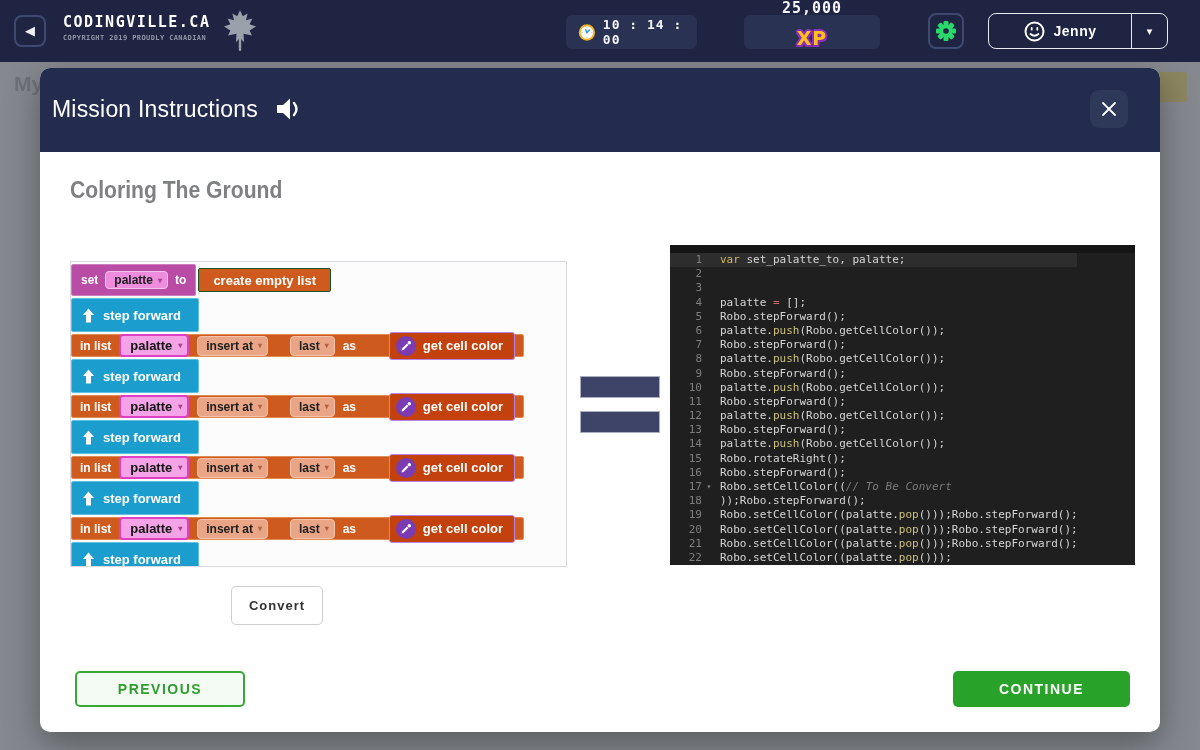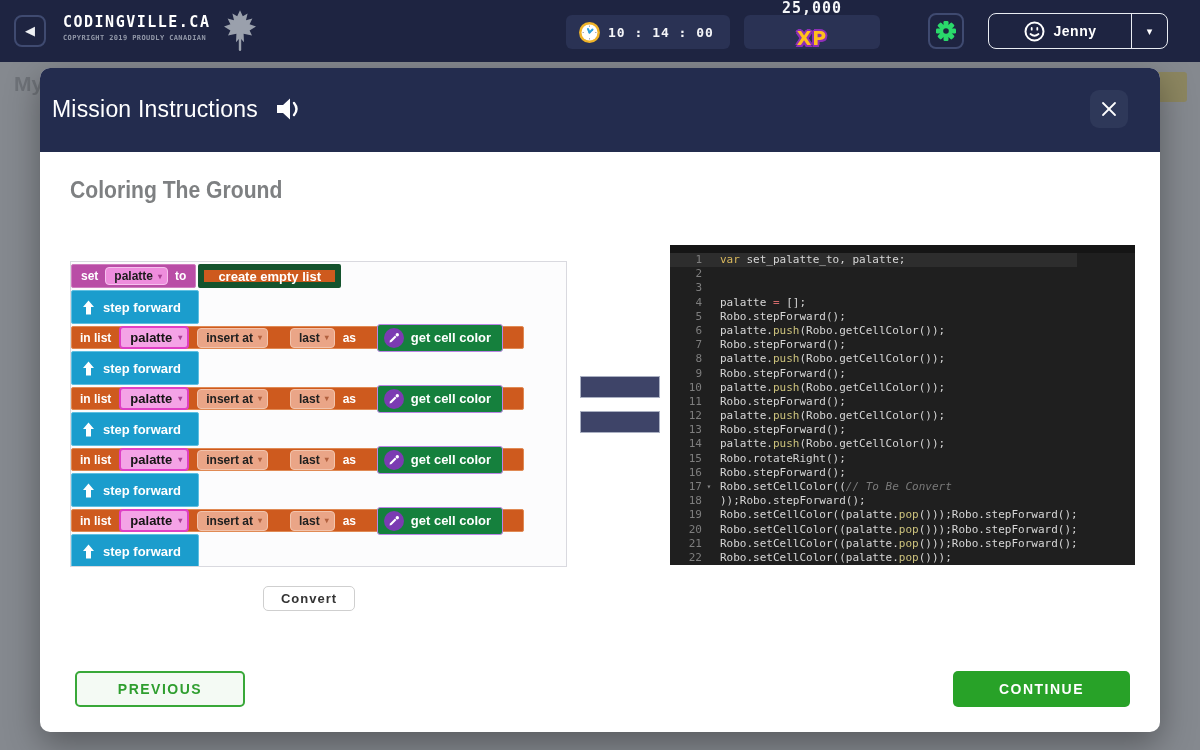--- a/index.html
+++ b/index.html
@@ -16,21 +16,21 @@
   .globe { position:absolute; left:520px; top:220px; z-index:0; opacity:.5; }
 
   
   .navbar { position:absolute; top:0; left:0; width:1200px; height:62px; background:#1e2441; z-index:5; }
   .back-btn { position:absolute; left:14px; top:15px; width:32px; height:32px; border:2px solid #3f4a70; border-radius:8px; background:transparent; color:#eef0f4; font-size:13px; cursor:pointer; display:flex; align-items:center; justify-content:center; padding-bottom:1px; }
   .logo { position:absolute; left:63px; top:13px; }
   .logo-title { font-family:"DejaVu Sans Mono", monospace; font-weight:bold; font-size:15px; letter-spacing:1.5px; color:#ffffff; }
   .logo-sub { font-family:"DejaVu Sans Mono", monospace; font-weight:bold; font-size:7px; letter-spacing:.4px; color:#9298a8; margin-top:3px; }
   .maple { position:absolute; left:220px; top:10px; }
   .pill { position:absolute; top:15px; height:34px; background:#2a3254; border-radius:6px; display:flex; align-items:center; }
-  .timer-pill { left:566px; width:164px; padding:0 12px; gap:7px; }
+  .timer-pill { left:566px; width:131px; padding:0 12px; gap:7px; }
   .timer-text { font-family:"DejaVu Sans Mono", monospace; font-weight:bold; font-size:13px; letter-spacing:1px; color:#f4f5f8; }
   .xp-pill { left:744px; width:136px; justify-content:flex-end; gap:10px; padding:0 12px;flex-direction:column; }
   .xp-amount { font-family:"DejaVu Sans Mono", monospace; font-weight:bold; font-size:15px; color:#f4f5f8; letter-spacing:1px; }
   .xp-badge { font-family:"DejaVu Sans", sans-serif; font-weight:900; font-size:19px; letter-spacing:1px; color:#ffc01c;
     text-shadow:2px 0 #8d2fb8,-2px 0 #8d2fb8,0 2px #8d2fb8,0 -2px #8d2fb8,1.5px 1.5px #8d2fb8,-1.5px -1.5px #8d2fb8,1.5px -1.5px #8d2fb8,-1.5px 1.5px #8d2fb8; }
   .settings-btn { position:absolute; left:928px; top:13px; width:36px; height:36px; border:2px solid #3f4a70; border-radius:8px; background:transparent; cursor:pointer; display:flex; align-items:center; justify-content:center; }
   .user-menu { position:absolute; left:988px; top:13px; width:180px; height:36px; border:1.5px solid #e9ecf2; border-radius:8px; display:flex; cursor:pointer; }
   .user-main { flex:1; display:flex; align-items:center; justify-content:center; gap:9px; }
   .user-name { font-size:14px; font-weight:bold; color:#ffffff; letter-spacing:.5px; }
   .user-caret { width:36px; border-left:1.5px solid #e9ecf2; display:flex; align-items:center; justify-content:center; color:#fff; font-size:11px; }
@@ -41,50 +41,50 @@
   .modal-title { position:absolute; left:12px; top:28px; font-size:23px; color:#ffffff; font-weight:normal; letter-spacing:.2px; }
   .audio-btn { position:absolute; left:235px; top:28px; background:none; border:none; cursor:pointer; }
   .close-btn { position:absolute; right:32px; top:22px; width:38px; height:38px; background:#2e3859; border:none; border-radius:9px; cursor:pointer; display:flex; align-items:center; justify-content:center; }
 
   .lesson-title { position:absolute; left:30px; top:108px; font-size:24px; font-weight:bold; color:#7e8082; transform:scaleX(.88); transform-origin:left; letter-spacing:0; }
 
   
   .blocks-panel { position:absolute; left:30px; top:193px; width:497px; height:306px; background:#fcfcfd; border:1px solid #d9d9df; overflow:hidden; padding-top:2px; }
   .brow { display:flex; align-items:center; margin-bottom:2px; }
   .btxt { color:#fff; font-weight:bold; font-size:12px; white-space:nowrap; }
-  .seg-var { background:#b94da6; border:1px solid #d07dbf; border-radius:2px; height:24px; display:flex; align-items:center; gap:7px; padding:0 9px; }
-  .seg-list { background:#ce5a1e; border:6px solid #14532d; border-radius:2px; height:24px; display:flex; align-items:center; padding:0 14px; margin-left:2px; color:#fff; font-weight:bold; font-size:13px; white-space:nowrap; }
+  .seg-var { background:#b94da6; border:1px solid #d07dbf; border-radius:2px; height:32px; display:flex; align-items:center; gap:7px; padding:0 9px; }
+  .seg-list { background:#ce5a1e; border:1px solid #14532d; border-radius:2px; height:24px; display:flex; align-items:center; padding:0 14px; margin-left:2px; color:#fff; font-weight:bold; font-size:13px; white-space:nowrap; }
   .chip-pink { background:#ee8ddd; border:1px solid #f6c0ee; border-radius:4px; height:18px; padding:0 5px 0 8px; display:flex; align-items:center; gap:5px; font-weight:bold; font-size:12px; color:#1c1c1c; cursor:pointer; }
   .caret-p { font-size:8px; color:#a83f92; }
   .b-step { background:#1b9dcd; border:1px solid #5fc0e2; border-radius:2px; width:128px; height:26px; display:flex; align-items:center; gap:8px; padding:16px 10px; color:#fff; font-weight:bold; font-size:13px; }
   .b-inlist { background:#ce5a1e; border:1px solid #e08a54; border-radius:2px; width:453px; height:23px; display:flex; align-items:center; gap:8px; padding:0 6px 0 8px; }
   .chip-pink2 { background:#f4a3e6; border:2px solid #df3fc4; border-radius:4px; height:23px; padding:0 5px 0 9px; display:flex; align-items:center; gap:6px; font-weight:bold; font-size:13px; color:#141414; cursor:pointer; }
   .chip-orange { background:#eaa587; border:1px solid #f2c4ad; border-radius:4px; height:20px; padding:0 5px 0 8px; display:flex; align-items:center; gap:5px; font-weight:bold; font-size:12px; color:#202020; cursor:pointer; }
   .caret-o { font-size:8px; color:#b2613f; }
   .gap-l { margin-left:14px; }
-  .b-color { background:#15803d; border:1px solid #ba85e6; border-radius:3px; height:28px; display:flex; align-items:center; gap:7px; padding:0 11px 0 6px; color:#fff; font-weight:bold; font-size:13px; margin-left:auto; margin-right:14px; white-space:nowrap; }
+  .b-color { background:#c2410c; border:1px solid #ba85e6; border-radius:3px; height:28px; display:flex; align-items:center; gap:7px; padding:0 11px 0 6px; color:#fff; font-weight:bold; font-size:13px; margin-left:auto; margin-right:2px; white-space:nowrap; }
   .dropper-circle { width:20px; height:20px; border-radius:50%; background:#7b3bb2; display:flex; align-items:center; justify-content:center; }
 
   
   .eqbar { position:absolute; width:80px; height:22px; background:#3e4468; border:1px solid #aab0c2; }
   .eq1 { left:540px; top:308px; }
   .eq2 { left:540px; top:343px; }
 
   
   .code-panel { position:absolute; left:630px; top:177px; width:465px; height:320px; background:#1f1f1f; overflow:hidden; font-family:"DejaVu Sans Mono", monospace; font-size:11px; }
   .code-top { height:8px; background:#151515; }
   .cl { display:flex; height:14.2px; line-height:14.2px; white-space:pre; }
   .cl.hl { background:#2d2d2d; margin-right:58px; }
   .ln { flex:0 0 32px; width:32px; text-align:right; color:#7e7e7e; }
   .fold { flex:0 0 14px; width:14px; text-align:center; color:#8a8a8a; font-size:8px; line-height:14.2px; }
   .lt { padding-left:4px; }
   .pl { color:#d6d6d6; } .kw { color:#d9b85c; } .fn { color:#cdc37d; } .op { color:#d1696a; } .cm { color:#7a7a7a; font-style:italic; }
 
   
-  .convert-btn { position:absolute; left:191px; top:518px; width:92px; height:25px; background:#ffffff; border:1px solid #cfcfcf; border-radius:5px; color:#333; font-family:"Liberation Sans",sans-serif; font-weight:bold; font-size:13px; letter-spacing:1px; cursor:pointer;margin-left:32px; }
+  .convert-btn { position:absolute; left:191px; top:518px; width:92px; height:39px; background:#ffffff; border:1px solid #cfcfcf; border-radius:5px; color:#333; font-family:"Liberation Sans",sans-serif; font-weight:bold; font-size:13px; letter-spacing:1px; cursor:pointer; }
   .prev-btn { position:absolute; left:35px; top:603px; width:170px; height:36px; background:#f4faf4; border:2px solid #39a839; border-radius:5px; color:#2f9e2f; font-family:"Liberation Sans",sans-serif; font-weight:bold; font-size:14px; letter-spacing:1.5px; cursor:pointer; }
   .cont-btn { position:absolute; left:913px; top:603px; width:177px; height:36px; background:#28a228; border:none; border-radius:5px; color:#ffffff; font-family:"Liberation Sans",sans-serif; font-weight:bold; font-size:14px; letter-spacing:1.5px; cursor:pointer; }
 </style>
 </head>
 <body>
 
 <svg class="globe" width="680" height="530" viewBox="0 0 680 530">
   <g fill="none" stroke="rgba(255,255,255,0.10)" stroke-width="1.5">
     <circle cx="340" cy="265" r="240"></circle>
     <ellipse cx="340" cy="265" rx="240" ry="95"></ellipse>

